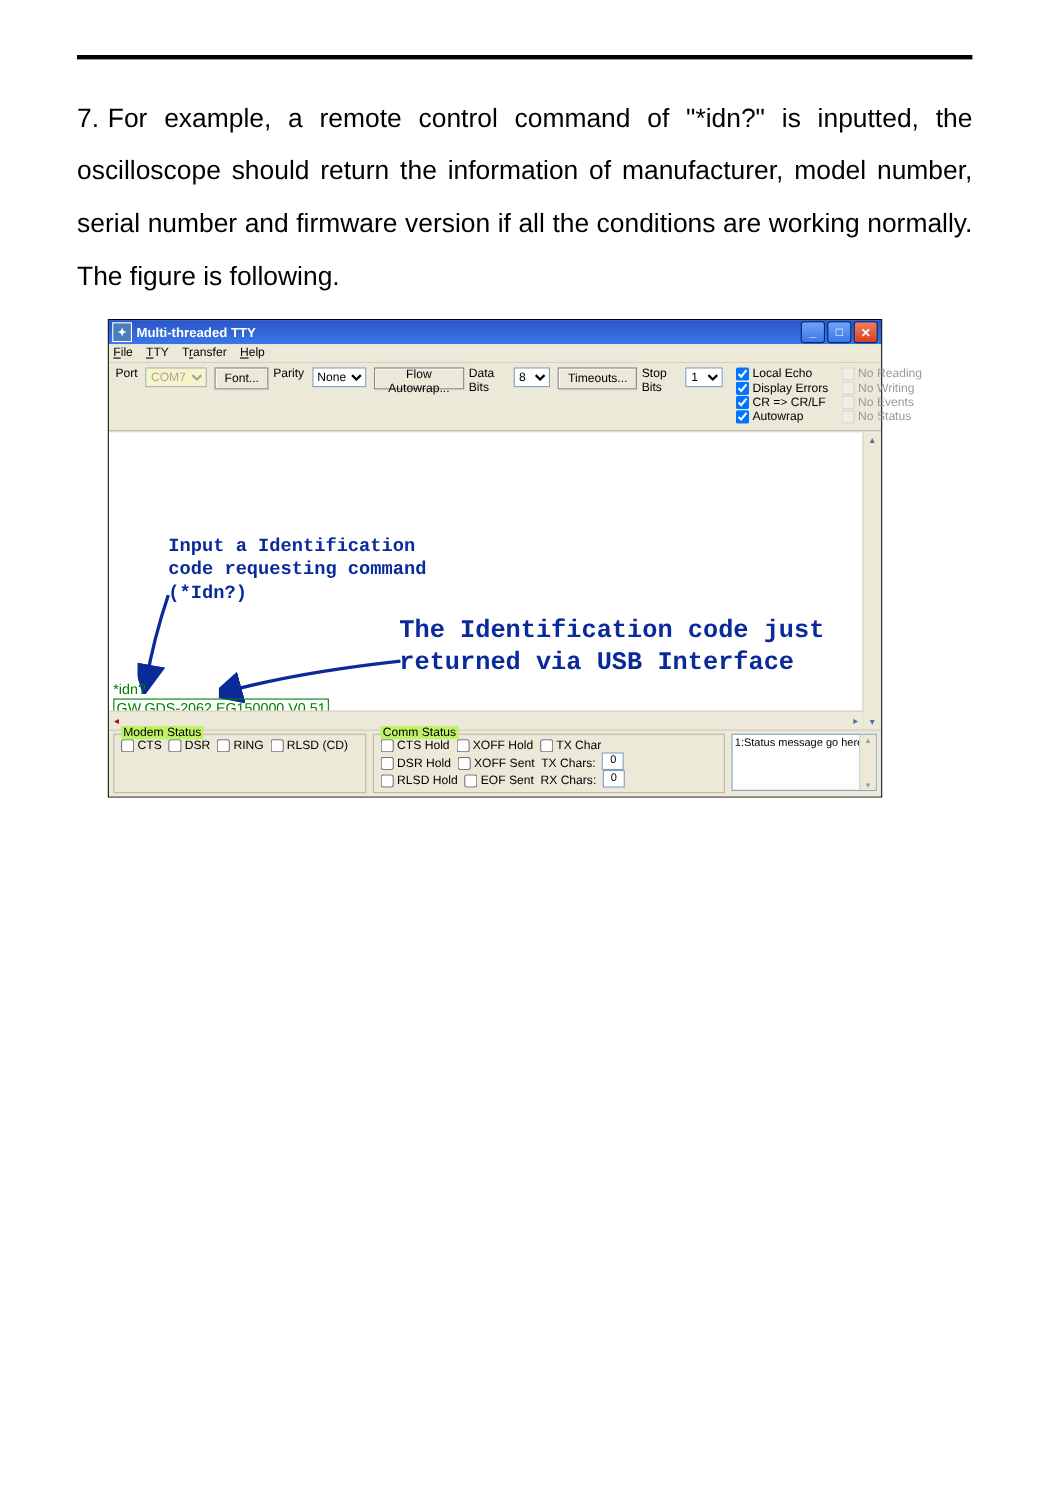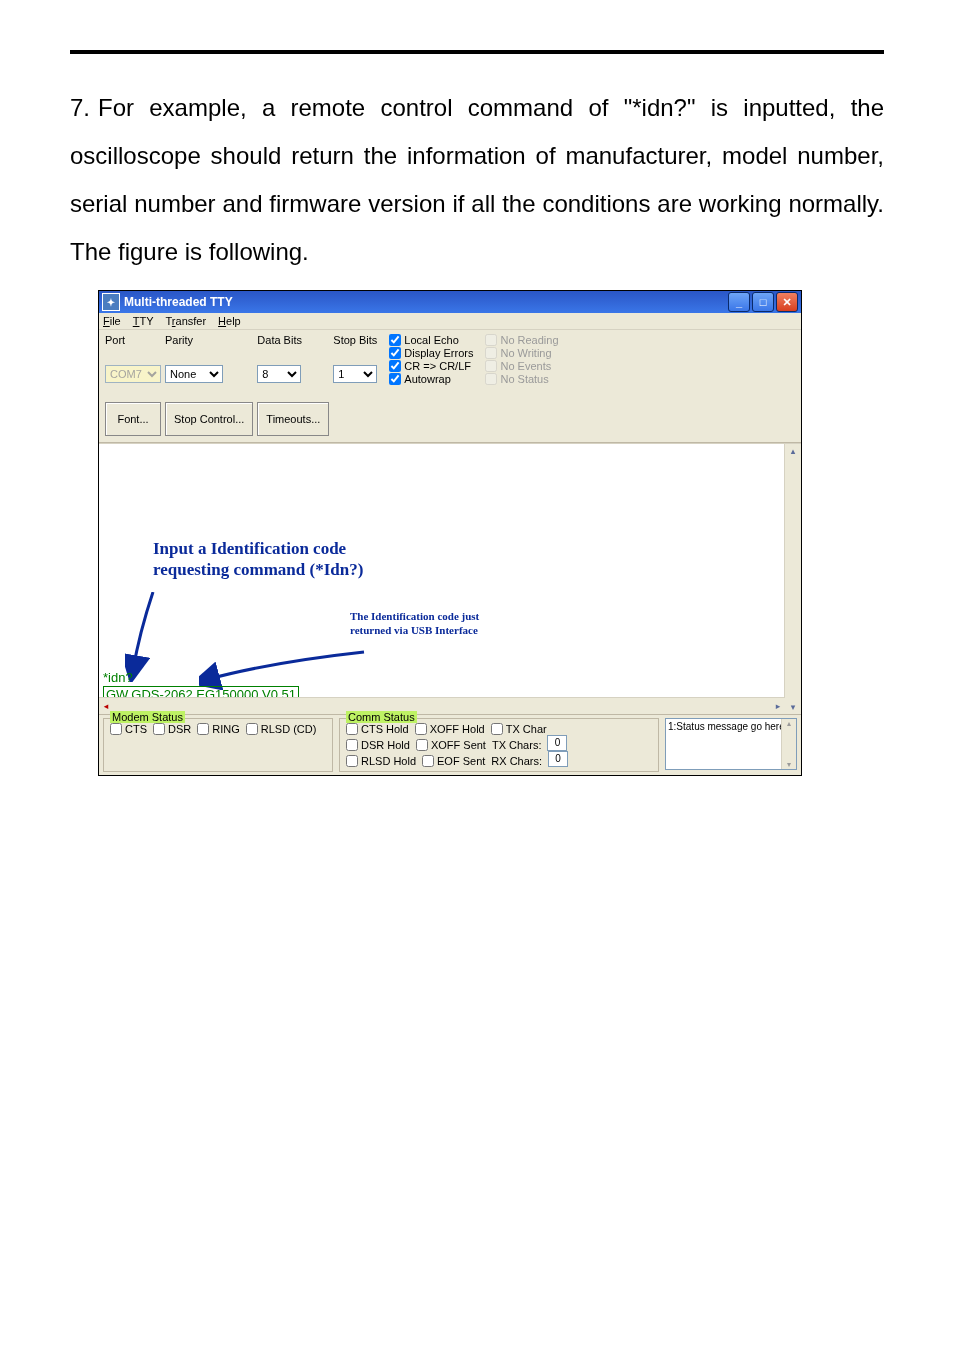--- a/index.html
+++ b/index.html
@@ -12,40 +12,40 @@
   .titlebar{height:22px;background:linear-gradient(#2a56c6,#3a76e8);display:flex;align-items:center;padding:0 3px;color:#fff;font-size:12px;font-weight:bold}
   .titlebar .icon{width:16px;height:16px;background:#4a7dc0;border:1px solid #fff;margin-right:4px;font-size:10px;display:flex;align-items:center;justify-content:center;color:#fff}
   .winbtns{margin-left:auto;display:flex;gap:2px}
   .winbtn{width:20px;height:18px;background:linear-gradient(#6ea5f7,#3a76e8);border:1px solid #0a2a6a;border-radius:3px;font-size:11px;display:flex;align-items:center;justify-content:center;color:#fff}
   .winbtn.close{background:linear-gradient(#f08060,#d84020)}
   
   .menubar{background:#ece9d8;font-size:11px;padding:2px 4px;display:flex;gap:12px;border-bottom:1px solid #d6d2c2}
   .menubar span u{text-decoration:underline}
   
   .toolbar{background:#ece9d8;padding:4px 6px 6px 6px;font-size:11px;display:flex;align-items:flex-start;gap:4px;flex-wrap:nowrap;border-bottom:1px solid #bfb8a5}
-  .fieldcol{display:flex;flex-direction:column;gap:19px}
+  .fieldcol{display:flex;flex-direction:row;gap:7px}
   .lbl{font-size:11px;color:#000}
   select,input[type=text]{font-size:11px;background:#fff;border:1px solid #7f9db9;height:18px;box-sizing:border-box}
   select:disabled,input:disabled{background:#fef9c3;color:#888}
-  .btn{font-size:11px;background:#ece9d8;border:1px solid #888;height:34px;padding:0 8px;box-shadow:inset 1px 1px 0 #fff}
+  .btn{font-size:11px;background:#ece9d8;border:1px solid #888;height:20px;padding:0 8px;box-shadow:inset 1px 1px 0 #fff}
   .chkcol{display:flex;flex-direction:column;gap:1px;margin-left:8px}
   .chkrow{display:flex;align-items:center;gap:3px;white-space:nowrap}
   .chkcol .gray{color:#9a9a9a}
   input[type=checkbox]{margin:0;width:12px;height:12px}
   input[type=checkbox]:disabled{opacity:.6}
   
   .terminal{position:relative;background:#fff;height:270px;overflow:hidden;border-top:1px solid #d6d2c2}
   .terminal .scroll-v{position:absolute;right:0;top:0;bottom:0;width:16px;background:#ece9d8;border-left:1px solid #d6d2c2;display:flex;flex-direction:column;align-items:center;justify-content:space-between;font-size:9px;color:#5a6b9a}
   .terminal .scroll-v div{width:14px;height:14px;text-align:center;line-height:14px}
   .terminal .scroll-h{position:absolute;left:0;right:16px;bottom:0;height:16px;background:#ece9d8;border-top:1px solid #d6d2c2;display:flex;align-items:center;font-size:9px;color:#5a6b9a}
   .terminal .scroll-h .larrow{width:14px;height:14px;text-align:center;line-height:14px;color:#b00}
   .terminal .scroll-h .rarrow{width:14px;height:14px;text-align:center;line-height:14px;margin-left:auto}
-  .ann{position:absolute;color:#0a2a9a;font-weight:bold;font-family:Liberation Serif, serif}
+  .ann{position:absolute;color:#0a2a9a;font-weight:bold;font-family:Liberation Mono, monospace}
   .ann1{left:54px;top:94px;font-size:17px;max-width:260px;line-height:1.25}
-  .ann2{left:251px;top:166px;font-size:11px;line-height:1.25}
+  .ann2{left:264px;top:166px;font-size:23px;line-height:1.25}
   .arrow1{position:absolute;left:26px;top:148px}
   .arrow2{position:absolute;left:100px;top:206px}
   .termtext{position:absolute;left:4px;top:226px;font-family:Liberation Sans, sans-serif;font-size:13px;color:#008000}
   .termtext .line2{border:1px solid #008000;padding:0 2px;display:inline-block;margin-top:1px}
   
   .status{background:#ece9d8;border-top:1px solid #bfb8a5;padding:3px 4px;font-size:11px;display:flex;gap:6px;align-items:stretch}
   .grp{border:1px solid #bfb8a5;padding:4px 6px 4px 6px;position:relative}
   .grp .legend{position:absolute;top:-8px;left:6px;background:#bef264;padding:0 2px;font-size:11px}
   .grp .row{display:flex;gap:6px;align-items:flex-end;flex-wrap:wrap;white-space:nowrap}
   .countbox{width:18px;height:14px;background:#fff;border:1px solid #7f9db9;font-size:10px;text-align:center;line-height:14px;display:inline-block}
@@ -83,21 +83,21 @@
 
     <div class="toolbar">
       <div class="fieldcol">
         <span class="lbl">Port</span>
         <select disabled="" style="width:56px"><option>COM7</option></select>
         <button class="btn">Font...</button>
       </div>
       <div class="fieldcol">
         <span class="lbl">Parity</span>
         <select style="width:58px"><option>None</option></select>
-        <button class="btn">Stop Control...</button>
+        <button class="btn">Flow Autowrap...</button>
       </div>
       <div class="fieldcol">
         <span class="lbl">Data Bits</span>
         <select style="width:44px"><option>8</option></select>
         <button class="btn">Timeouts...</button>
       </div>
       <div class="fieldcol">
         <span class="lbl">Stop Bits</span>
         <select style="width:44px"><option>1</option></select>
       </div>

